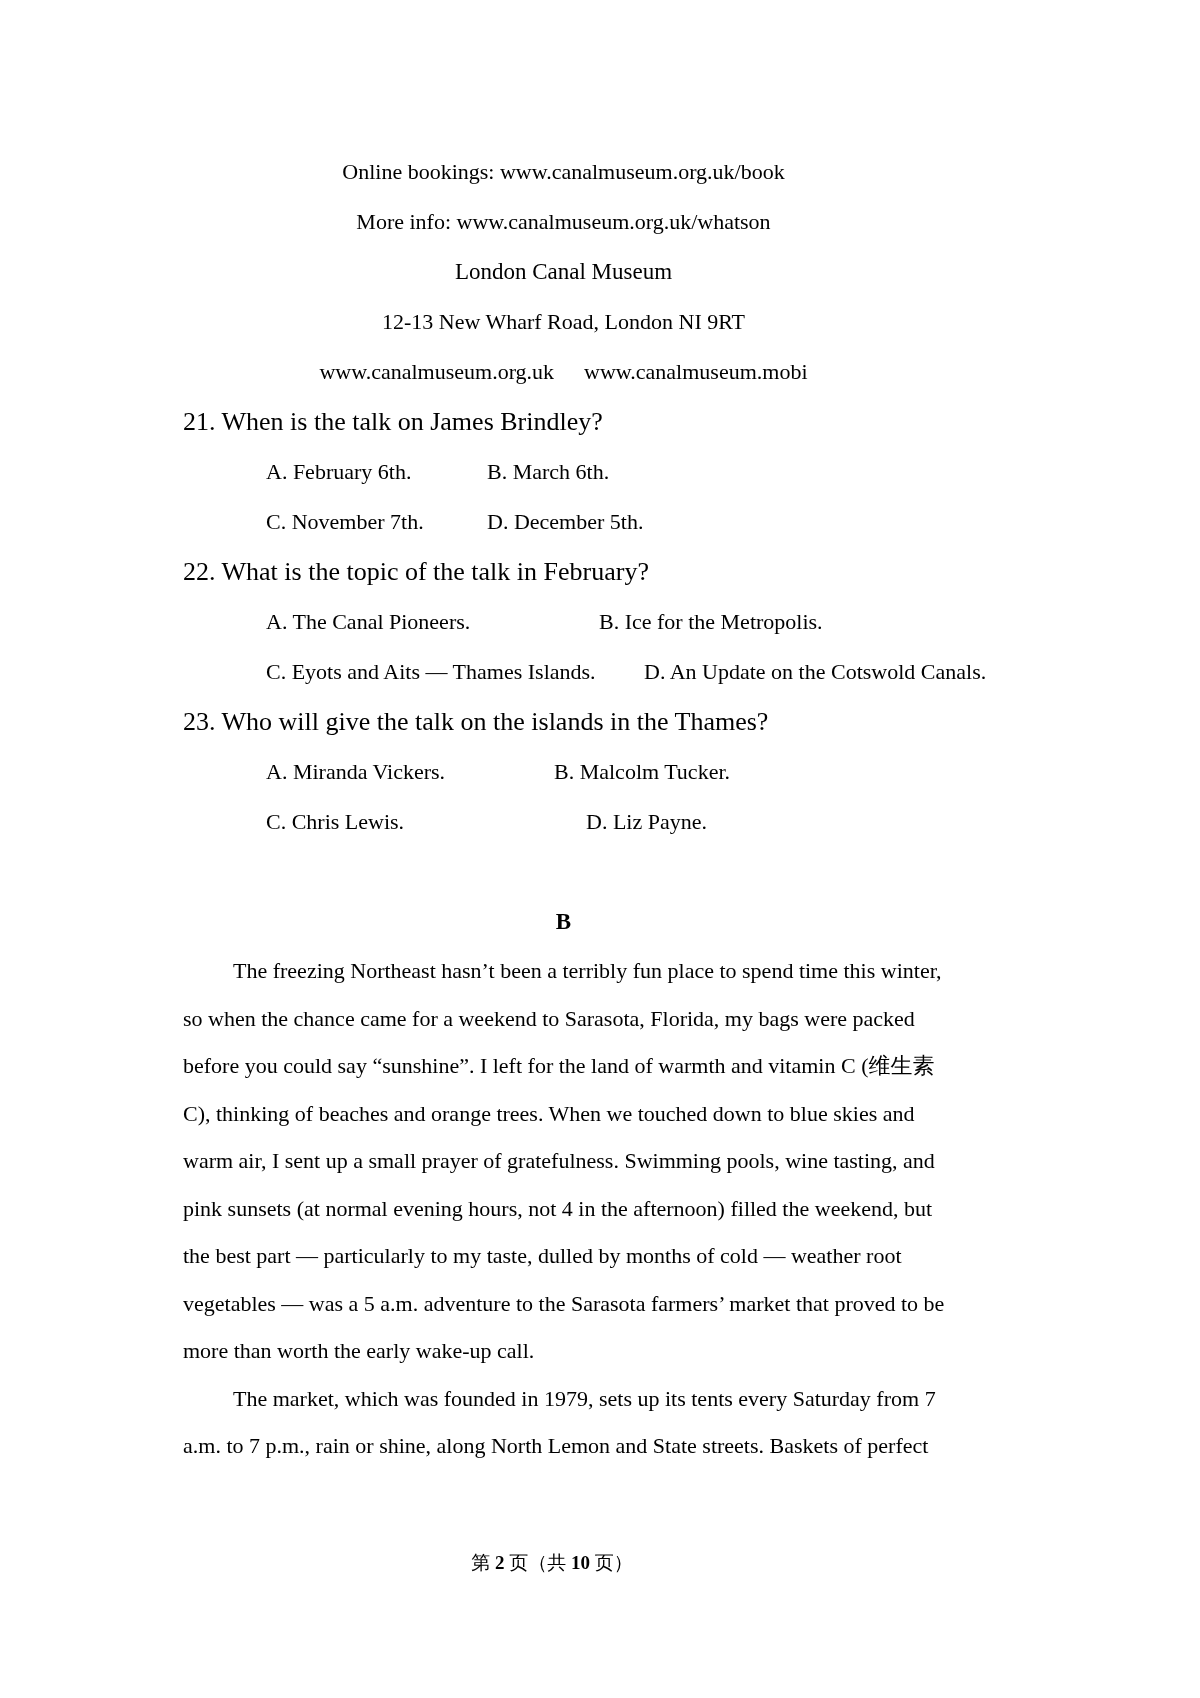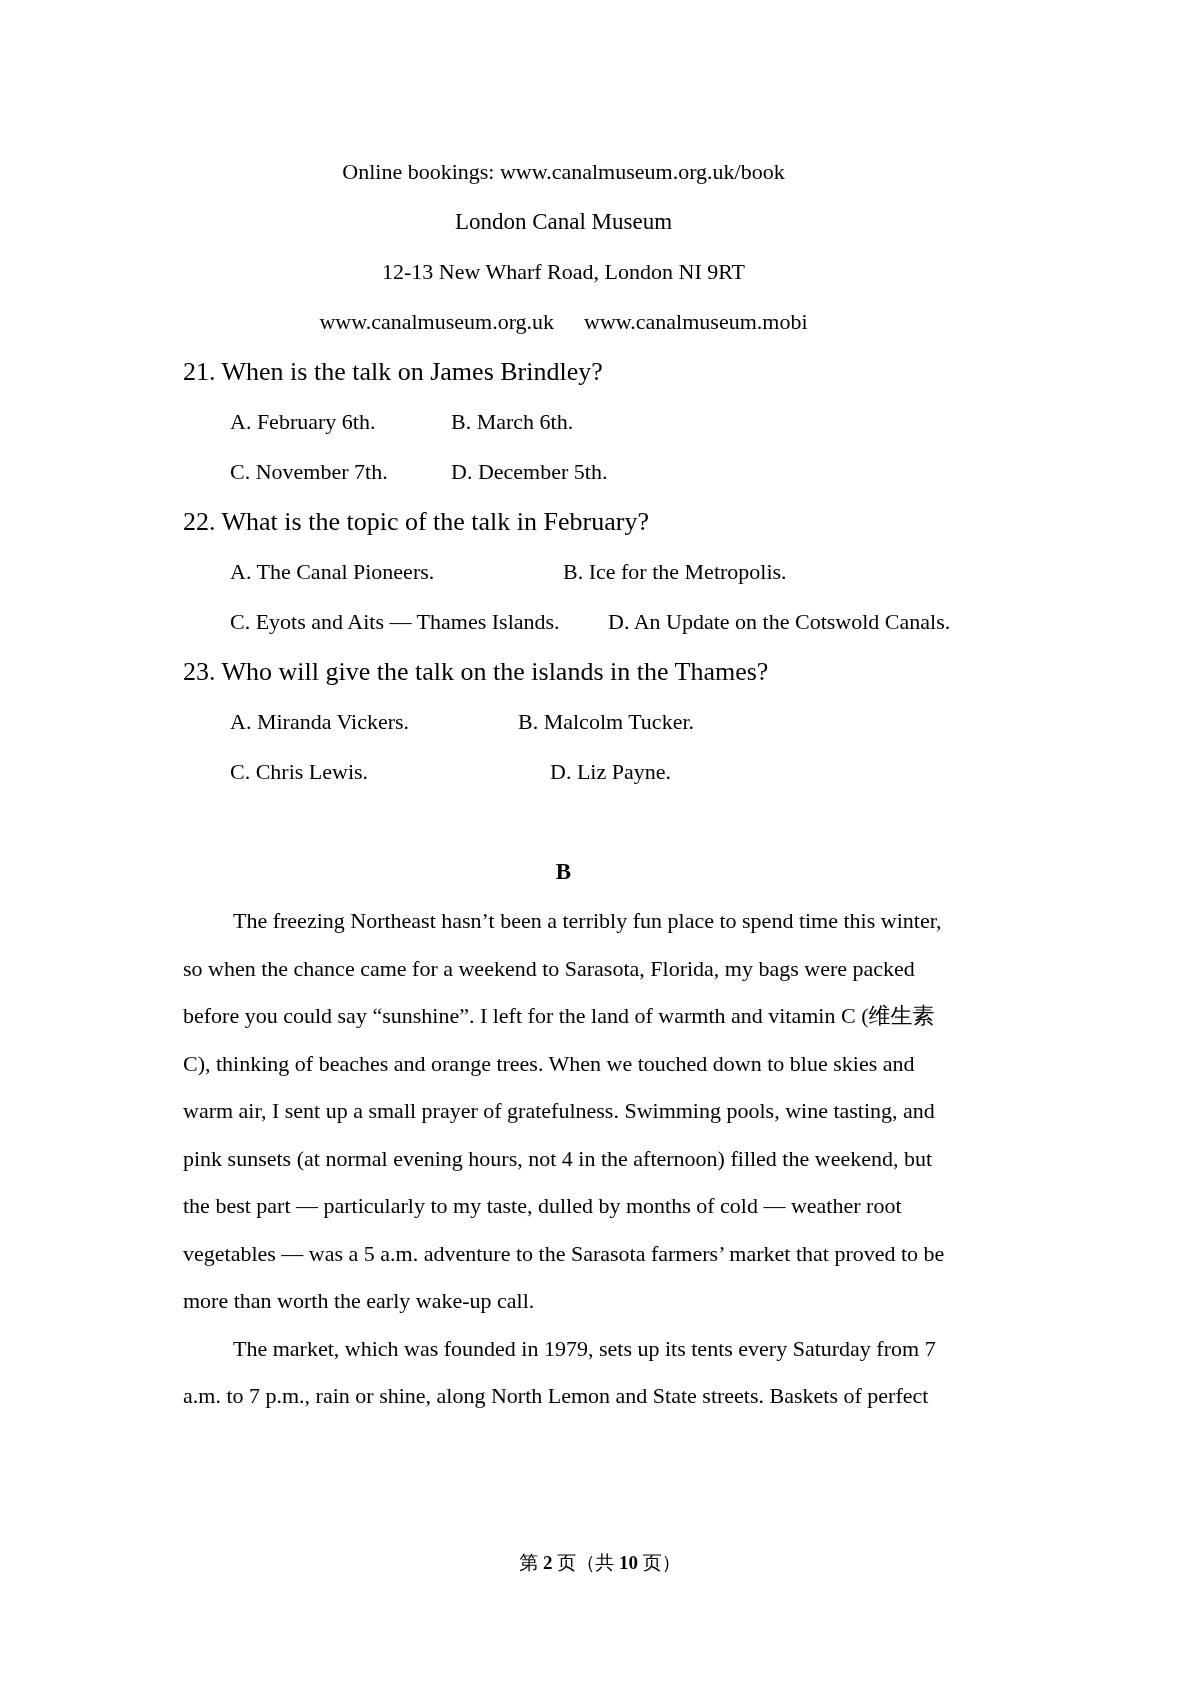--- a/index.html
+++ b/index.html
@@ -40,21 +40,21 @@
     font-size: 26px;
     white-space: nowrap;
   }
   .opt-row {
     display: flex;
     margin-left: 47px;
     line-height: 50px;
     font-size: 22px;
     white-space: nowrap;
   }
-  .opt-left { flex: none; }
+  .opt-left { flex: none; margin-left: 36px; }
   .w221 { min-width: 221px; }
   .w333 { min-width: 333px; }
   .w378 { min-width: 378px; }
   .w288 { min-width: 288px; }
   .w320 { min-width: 320px; }
   .blank-line { height: 50px; }
   
   .section-label {
     text-align: center;
     font-weight: bold;
@@ -69,31 +69,31 @@
   .indent { text-indent: 50px; }
   
   .footer {
     position: absolute;
     top: 1544px;
     left: 0;
     width: 100%;
     text-align: center;
     font-size: 19px;
     line-height: 38px;
-    margin-left: 48px;
   }
   .footer .num { font-weight: bold; }
 </style>
 </head>
 <body>
 
 <div class="page">
   <div class="content">
 
     <div class="center-line">Online bookings: www.canalmuseum.org.uk/book</div>
+    <div class="center-line">More info: www.canalmuseum.org.uk/whatson</div>
     <div class="center-line museum-name">London Canal Museum</div>
     <div class="center-line">12-13 New Wharf Road, London NI 9RT</div>
     <div class="center-line"><span>www.canalmuseum.org.uk</span><span class="url-gap"></span><span>www.canalmuseum.mobi</span></div>
 
     <div class="q-line">21. When is the talk on James Brindley?</div>
     <div class="opt-row">
       <span class="opt-left w221">A. February 6th.</span>
       <span>B. March 6th.</span>
     </div>
     <div class="opt-row">

